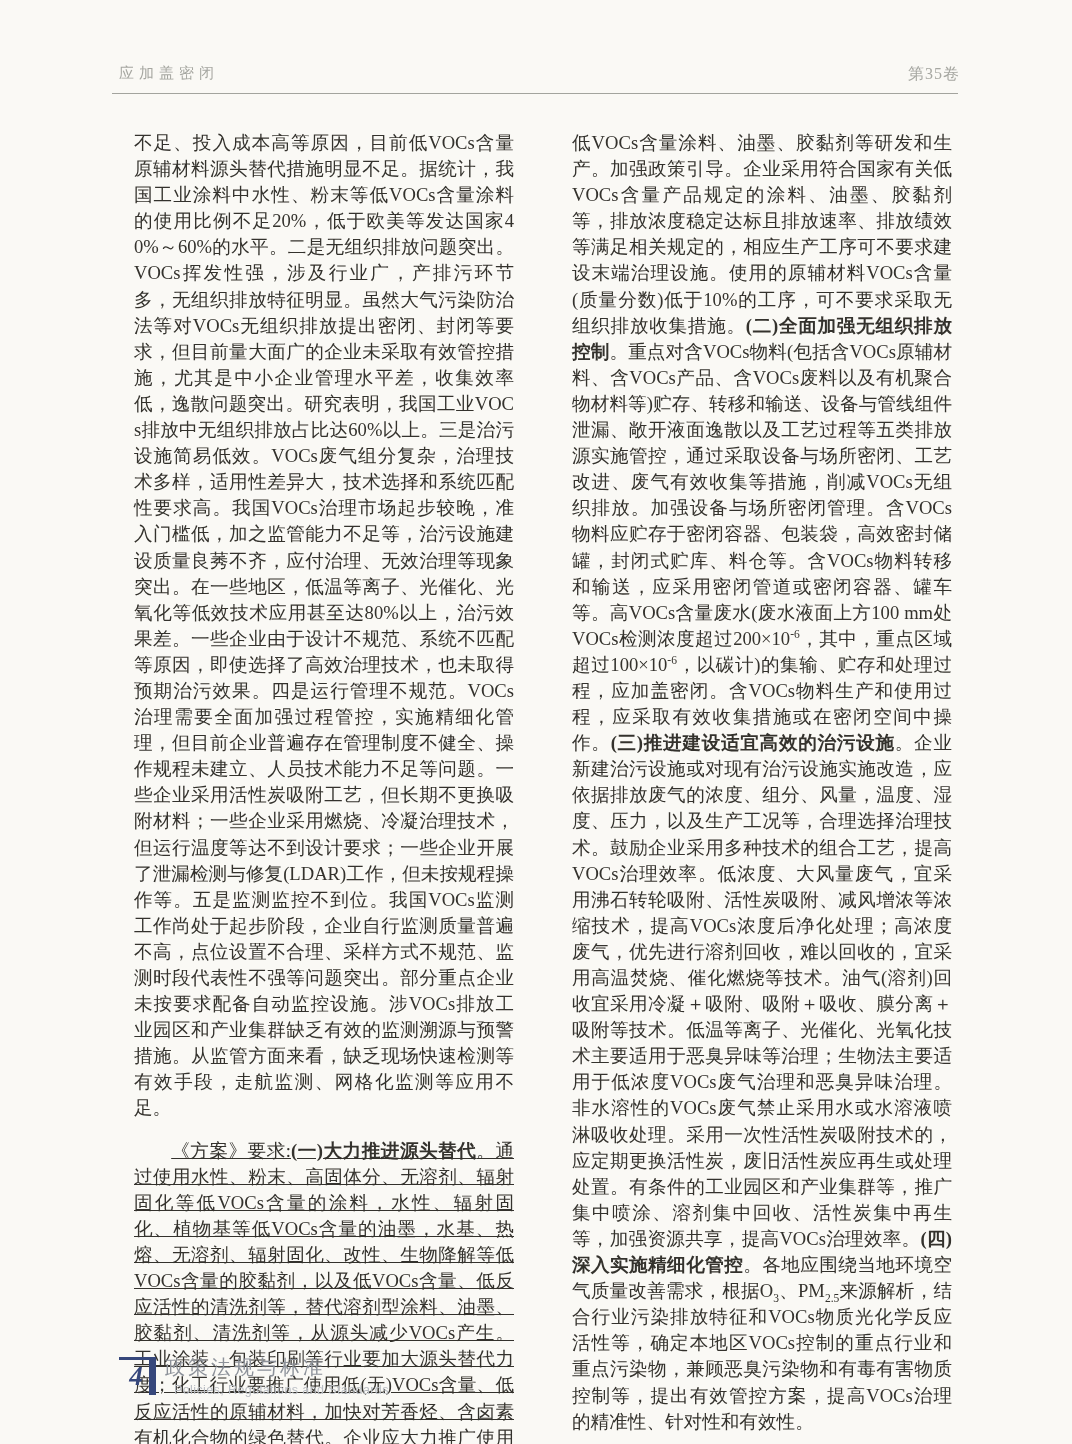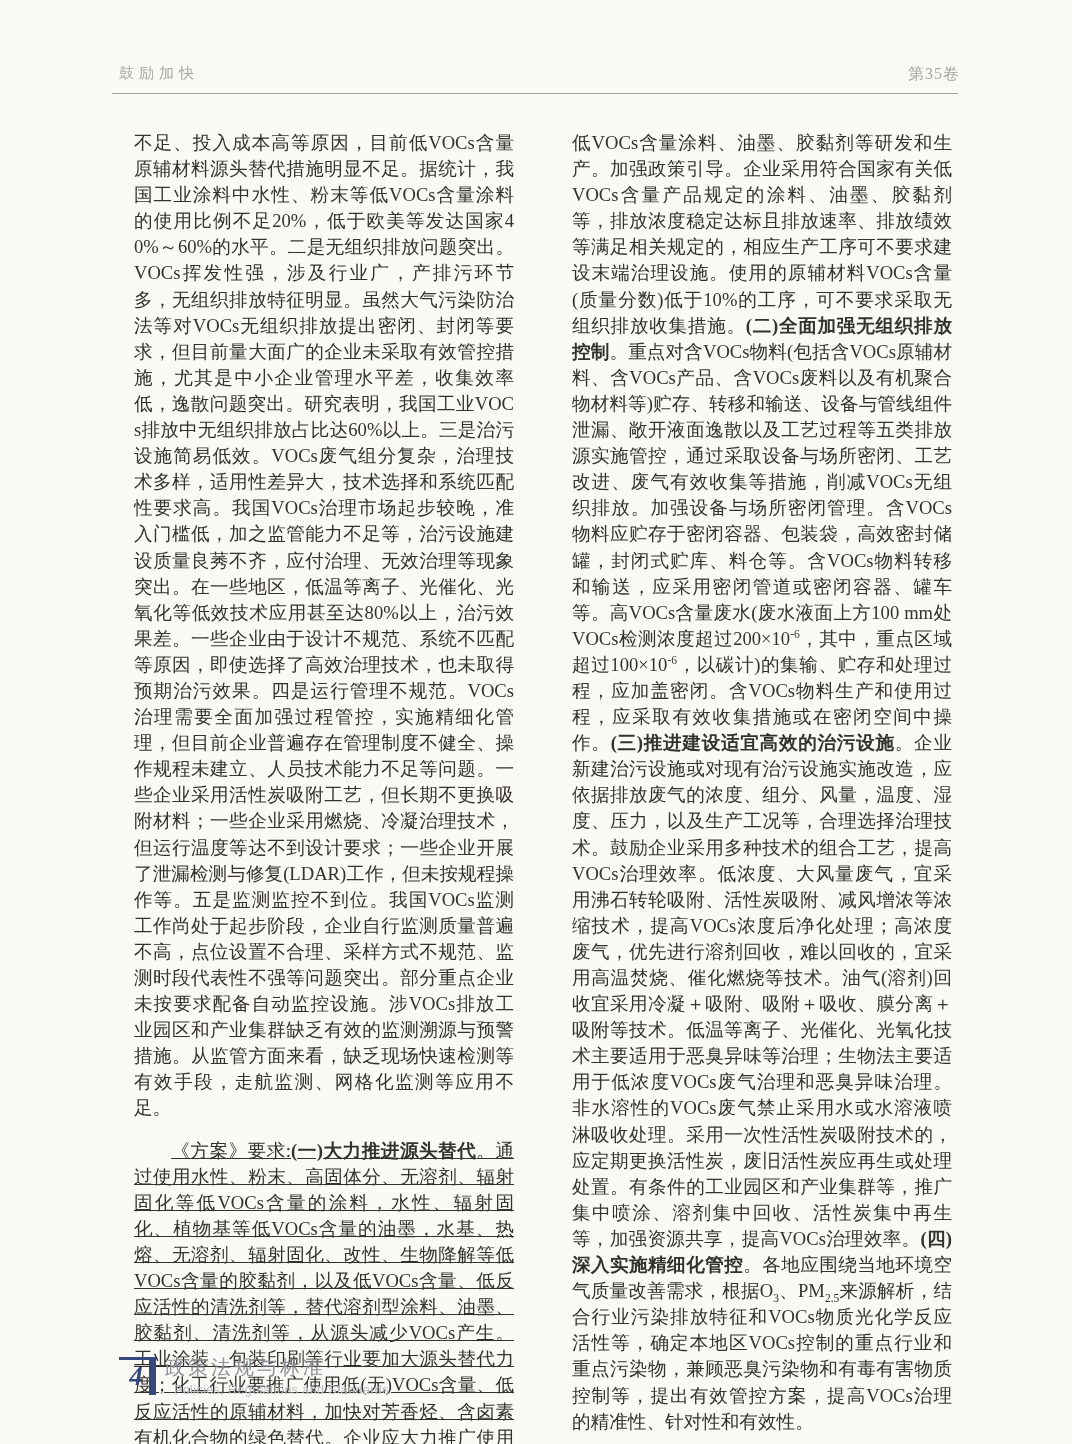--- a/index.html
+++ b/index.html
@@ -59,21 +59,21 @@
     position:absolute;left:55px;top:29px;
     font-size:12.5px;color:#b9bdc3;letter-spacing:0.4px;
     font-family:"Liberation Sans","DejaVu Sans",sans-serif;
   }
 </style>
 </head>
 <body>
 
 <div class="page">
 
-  <div class="hdr-journal">鼓励加快</div>
+  <div class="hdr-journal">应加盖密闭</div>
   <div class="hdr-volume">第35卷</div>
   <div class="hdr-rule"></div>
 
   <div class="columns">
     <div class="col">
         <p class="para"><span>不足、投入成本高等原因，目前低VOCs含量原辅材料源头替代措施明显不足。据统计，我国工业涂料中水性、粉末等低VOCs含量涂料的使用比例不足20%，低于欧美等发达国家40%～60%的水平。二是无组织排放问题突出。VOCs挥发性强，涉及行业广，产排污环节多，无组织排放特征明显。虽然大气污染防治法等对VOCs无组织排放提出密闭、封闭等要求，但目前量大面广的企业未采取有效管控措施，尤其是中小企业管理水平差，收集效率低，逸散问题突出。研究表明，我国工业VOCs排放中无组织排放占比达60%以上。三是治污设施简易低效。VOCs废气组分复杂，治理技术多样，适用性差异大，技术选择和系统匹配性要求高。我国VOCs治理市场起步较晚，准入门槛低，加之监管能力不足等，治污设施建设质量良莠不齐，应付治理、无效治理等现象突出。在一些地区，低温等离子、光催化、光氧化等低效技术应用甚至达80%以上，治污效果差。一些企业由于设计不规范、系统不匹配等原因，即使选择了高效治理技术，也未取得预期治污效果。四是运行管理不规范。VOCs治理需要全面加强过程管控，实施精细化管理，但目前企业普遍存在管理制度不健全、操作规程未建立、人员技术能力不足等问题。一些企业采用活性炭吸附工艺，但长期不更换吸附材料；一些企业采用燃烧、冷凝治理技术，但运行温度等达不到设计要求；一些企业开展了泄漏检测与修复(LDAR)工作，但未按规程操作等。五是监测监控不到位。我国VOCs监测工作尚处于起步阶段，企业自行监测质量普遍不高，点位设置不合理、采样方式不规范、监测时段代表性不强等问题突出。部分重点企业未按要求配备自动监控设施。涉VOCs排放工业园区和产业集群缺乏有效的监测溯源与预警措施。从监管方面来看，缺乏现场快速检测等有效手段，走航监测、网格化监测等应用不足。</span></p>
         <p class="para indent"><span>《方案》要求:</span><span class="b">(一)大力推进源头替代</span><span>。通过使用水性、粉末、高固体分、无溶剂、辐射固化等低VOCs含量的涂料，水性、辐射固化、植物基等低VOCs含量的油墨，水基、热熔、无溶剂、辐射固化、改性、生物降解等低VOCs含量的胶黏剂，以及低VOCs含量、低反应活性的清洗剂等，替代溶剂型涂料、油墨、胶黏剂、清洗剂等，从源头减少VOCs产生。工业涂装、包装印刷等行业要加大源头替代力度；化工行业要推广使用低(无)VOCs含量、低反应活性的原辅材料，加快对芳香烃、含卤素有机化合物的绿色替代。企业应大力推广使用低VOCs含量木器涂料、车辆涂料、机械设备涂料、集装箱涂料以及建筑物和构筑物防护涂料等，在技术成熟的行业，推广使用低VOCs含量油墨和胶黏剂，重点区域到2020年年底前基本完成。鼓励加快</span></p>
       </div>
     <div class="col">
         <p class="para"><span>低VOCs含量涂料、油墨、胶黏剂等研发和生产。加强政策引导。企业采用符合国家有关低VOCs含量产品规定的涂料、油墨、胶黏剂等，排放浓度稳定达标且排放速率、排放绩效等满足相关规定的，相应生产工序可不要求建设末端治理设施。使用的原辅材料VOCs含量(质量分数)低于10%的工序，可不要求采取无组织排放收集措施。</span><span class="b">(二)全面加强无组织排放控制</span><span>。重点对含VOCs物料(包括含VOCs原辅材料、含VOCs产品、含VOCs废料以及有机聚合物材料等)贮存、转移和输送、设备与管线组件泄漏、敞开液面逸散以及工艺过程等五类排放源实施管控，通过采取设备与场所密闭、工艺改进、废气有效收集等措施，削减VOCs无组织排放。加强设备与场所密闭管理。含VOCs物料应贮存于密闭容器、包装袋，高效密封储罐，封闭式贮库、料仓等。含VOCs物料转移和输送，应采用密闭管道或密闭容器、罐车等。高VOCs含量废水(废水液面上方100 mm处VOCs检测浓度超过200×10</span><sup>-6</sup><span>，其中，重点区域超过100×10</span><sup>-6</sup><span>，以碳计)的集输、贮存和处理过程，应加盖密闭。含VOCs物料生产和使用过程，应采取有效收集措施或在密闭空间中操作。</span><span class="b">(三)推进建设适宜高效的治污设施</span><span>。企业新建治污设施或对现有治污设施实施改造，应依据排放废气的浓度、组分、风量，温度、湿度、压力，以及生产工况等，合理选择治理技术。鼓励企业采用多种技术的组合工艺，提高VOCs治理效率。低浓度、大风量废气，宜采用沸石转轮吸附、活性炭吸附、减风增浓等浓缩技术，提高VOCs浓度后净化处理；高浓度废气，优先进行溶剂回收，难以回收的，宜采用高温焚烧、催化燃烧等技术。油气(溶剂)回收宜采用冷凝＋吸附、吸附＋吸收、膜分离＋吸附等技术。低温等离子、光催化、光氧化技术主要适用于恶臭异味等治理；生物法主要适用于低浓度VOCs废气治理和恶臭异味治理。非水溶性的VOCs废气禁止采用水或水溶液喷淋吸收处理。采用一次性活性炭吸附技术的，应定期更换活性炭，废旧活性炭应再生或处理处置。有条件的工业园区和产业集群等，推广集中喷涂、溶剂集中回收、活性炭集中再生等，加强资源共享，提高VOCs治理效率。</span><span class="b">(四)深入实施精细化管控</span><span>。各地应围绕当地环境空气质量改善需求，根据O</span><sub>3</sub><span>、PM</span><sub>2.5</sub><span>来源解析，结合行业污染排放特征和VOCs物质光化学反应活性等，确定本地区VOCs控制的重点行业和重点污染物，兼顾恶臭污染物和有毒有害物质控制等，提出有效管控方案，提高VOCs治理的精准性、针对性和有效性。</span></p>

